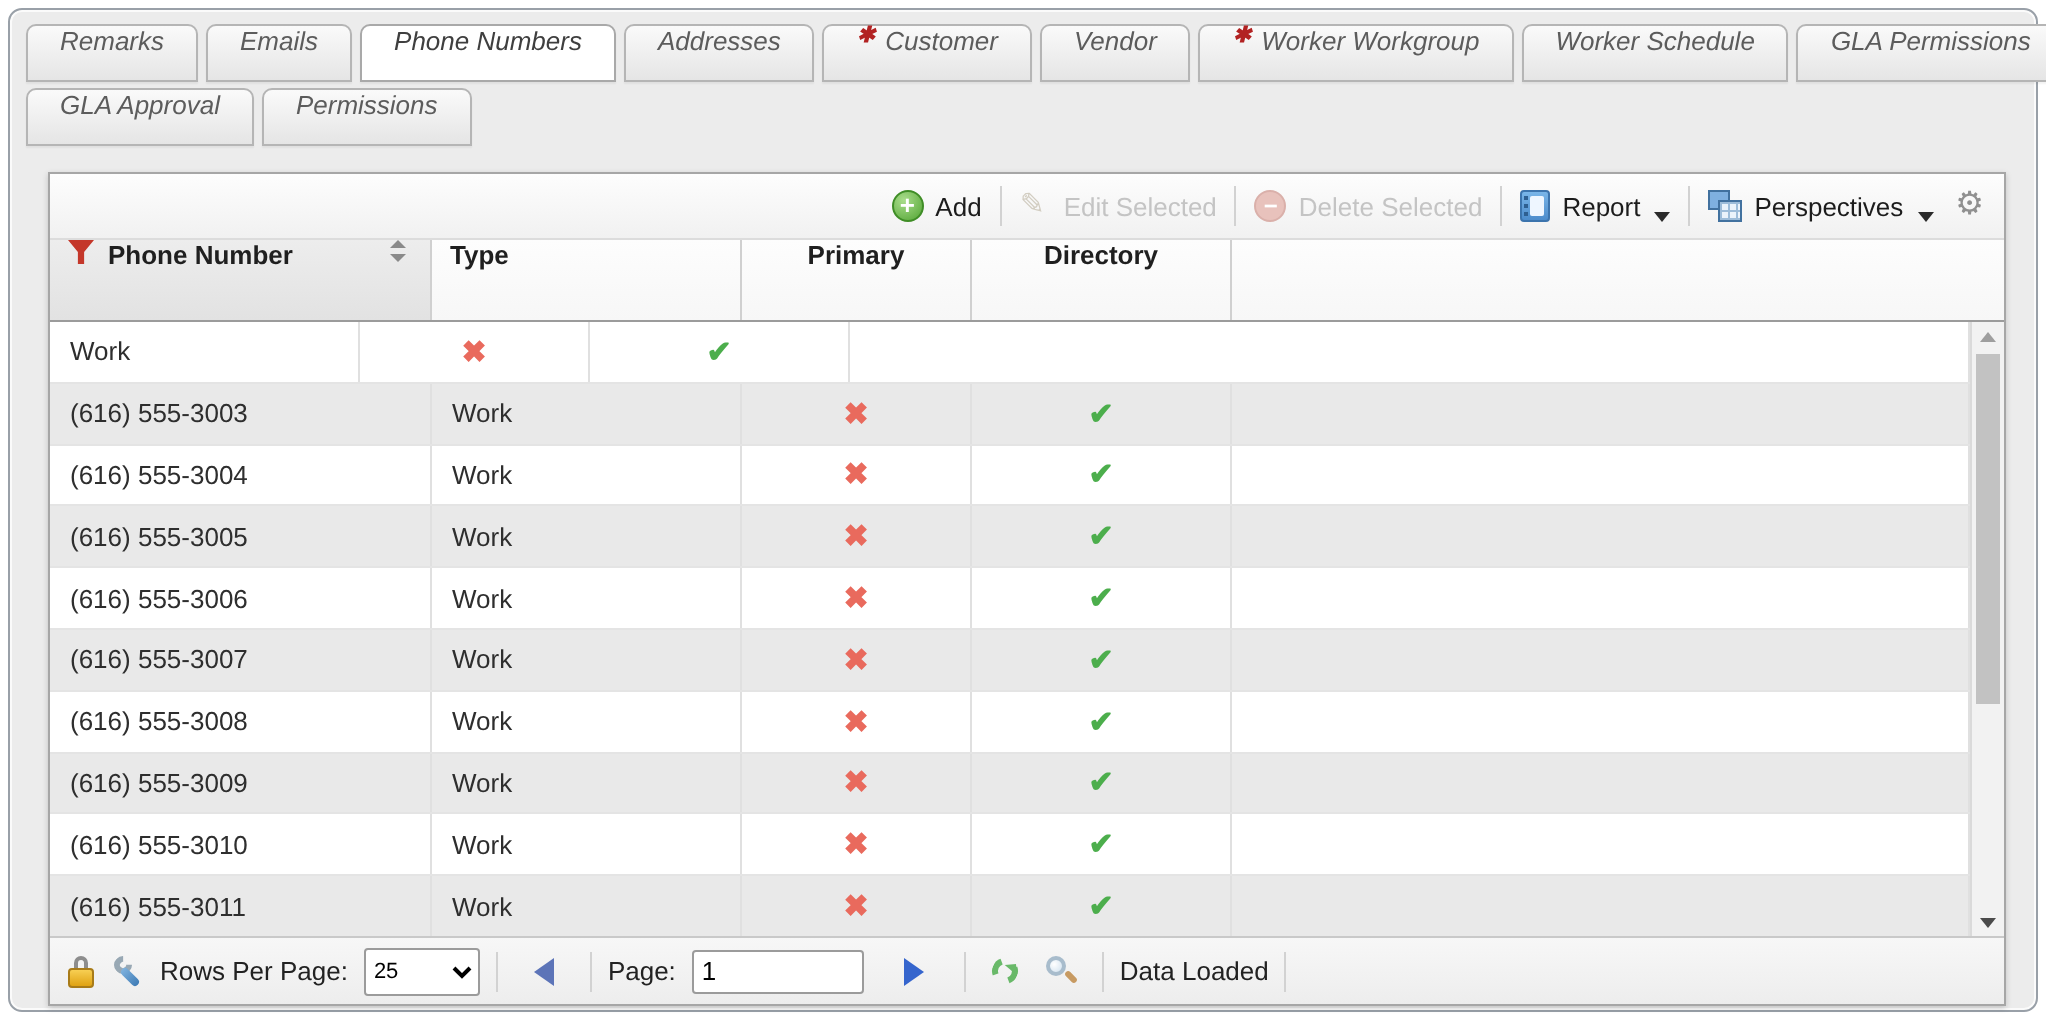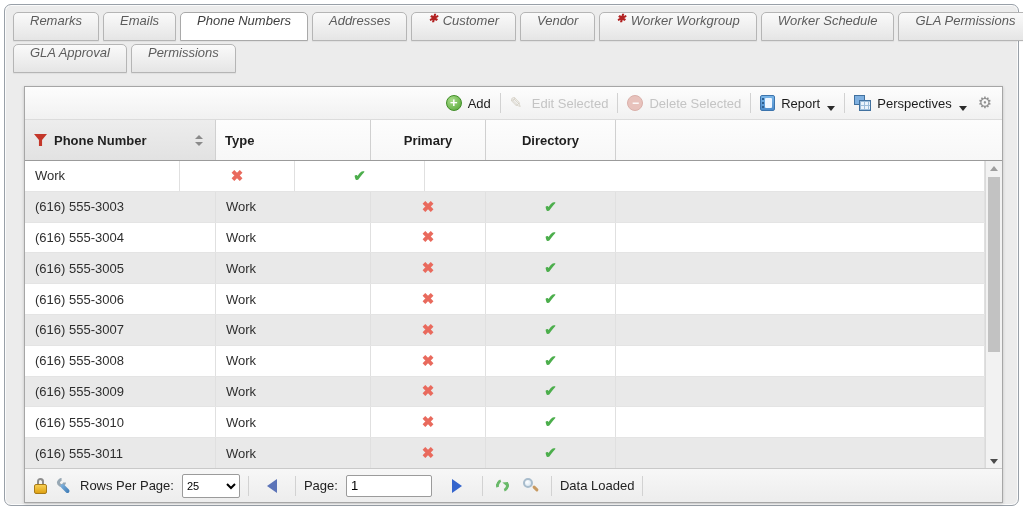--- a/index.html
+++ b/index.html
@@ -71,21 +71,21 @@
                      repeating-linear-gradient(#9cbcd9 0 1px,transparent 1px 4px)}
   .icon-gear{font-size:16px;color:#909090;line-height:1;cursor:pointer;margin-left:2px}
   .icon-gear::before{content:"⚙"}
   .caret{width:0;height:0;border-left:4px solid transparent;border-right:4px solid transparent;
     border-top:5px solid #2b2b2b;margin-left:1px}
   
   .grid-header{
     display:flex;height:40px;flex:0 0 40px;border-bottom:1px solid #9b9b9b;
     background:linear-gradient(#fdfdfd,#f7f7f7);font-size:13px;font-weight:bold;color:#1f1f1f;
   }
-  .hcell{display:flex;align-items:center;padding:0 9px;border-right:1px solid #d0d0d0;box-sizing:border-box;cursor:pointer}
+  .hcell{display:flex;padding:0 9px;border-right:1px solid #d0d0d0;box-sizing:border-box;cursor:pointer}
   .hcell.sorted{background:linear-gradient(#ededed,#e2e2e2)}
   .c-phone{width:191px;flex:0 0 191px}
   .c-type{width:155px;flex:0 0 155px}
   .c-primary{width:115px;flex:0 0 115px;justify-content:center}
   .c-directory{width:130px;flex:0 0 130px;justify-content:center}
   .c-filler{flex:1 1 auto;border-right:none;cursor:default}
   .funnel{width:13px;height:12px;background:#c4372a;margin-right:7px;flex:0 0 13px;
     clip-path:polygon(0 0,100% 0,62% 50%,62% 100%,38% 100%,38% 50%)}
   .sort{display:flex;flex-direction:column;gap:3px;margin-left:auto;padding-right:3px}
   .sort i{display:block;width:0;height:0;border-left:4px solid transparent;border-right:4px solid transparent}

